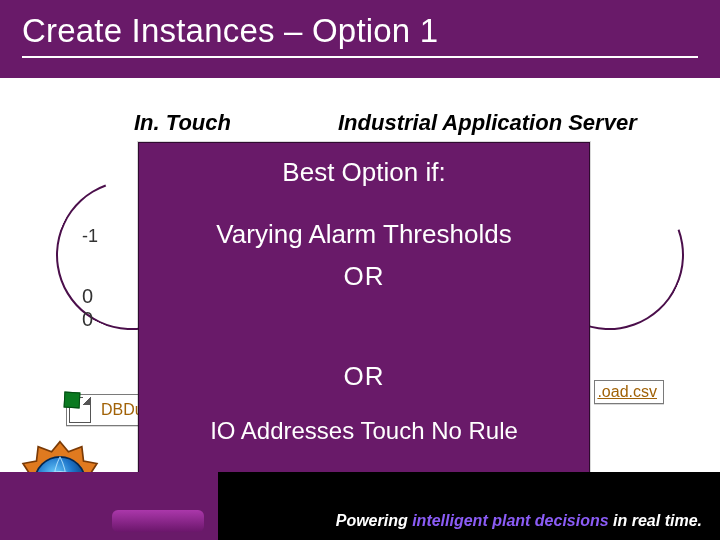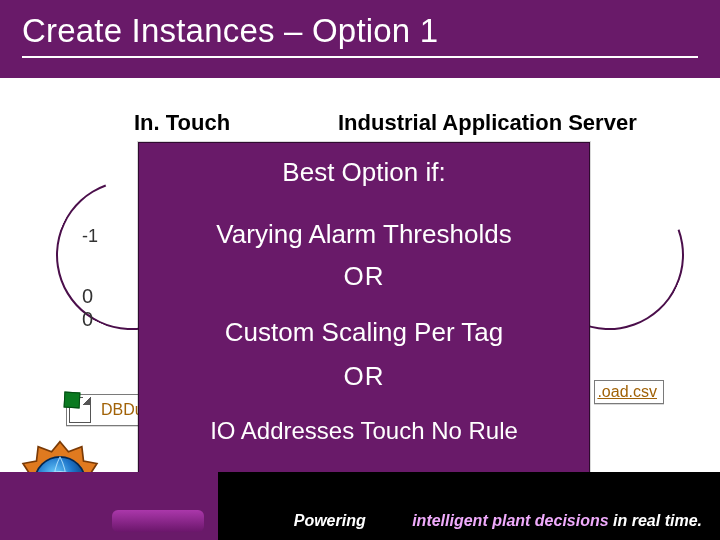--- a/index.html
+++ b/index.html
@@ -32,20 +32,21 @@
     left: 0; top: 78px;
     width: 720px; height: 394px;
     background: #ffffff;
   }
   
   .colhead {
     position: absolute;
     font-weight: 700;
     color: #000;
     font-size: 22px;
+    font-style: italic;
   }
   .colhead.left { left: 134px; top: 110px; }
   .colhead.right { left: 338px; top: 110px; }
 
   
   .arrow-left, .arrow-right {
     position: absolute;
     border: 2px solid #4b0f4b;
     border-right-color: transparent;
     border-top-color: transparent;
@@ -142,21 +143,21 @@
     background: #691a69;
   }
   .banner .tagline {
     position: absolute;
     right: 18px; bottom: 10px;
     color: #fff;
     font-size: 16px;
     font-style: italic;
     font-weight: 600;
   }
-  .banner .tagline .hl { color: #f0abfc; font-style: italic; margin-left: 42px; }
+  .banner .tagline .hl { color: #8b5cf6; font-style: italic; }
   .banner .sublogo {
     position: absolute;
     left: 112px; bottom: 8px;
     width: 92px; height: 22px;
     background: linear-gradient(180deg, #b23bb2 0%, #6b166b 100%);
     border-radius: 6px;
     opacity: 0.9;
   }
 
   
@@ -194,21 +195,20 @@
     <span>DBDu</span>
   </div>
   <div class="filechip chip-right">
     <span>.oad.csv</span>
   </div>
 
   <div class="overlay">
     <div class="line l1">Best Option if:</div>
     <div class="line l2">Varying Alarm Thresholds</div>
     <div class="line l3">OR</div>
-    <div class="line l4">Custom Scaling Per Tag</div>
     <div class="line l5">OR</div>
     <div class="line l6">IO Addresses Touch No Rule</div>
   </div>
 
   <div class="globe">
     <svg viewBox="0 0 100 100" width="84" height="84">
       <defs>
         <radialGradient id="rg" cx="40%" cy="35%" r="65%">
           <stop offset="0%" stop-color="#6fd0ff"></stop>
           <stop offset="55%" stop-color="#1d74c9"></stop>

